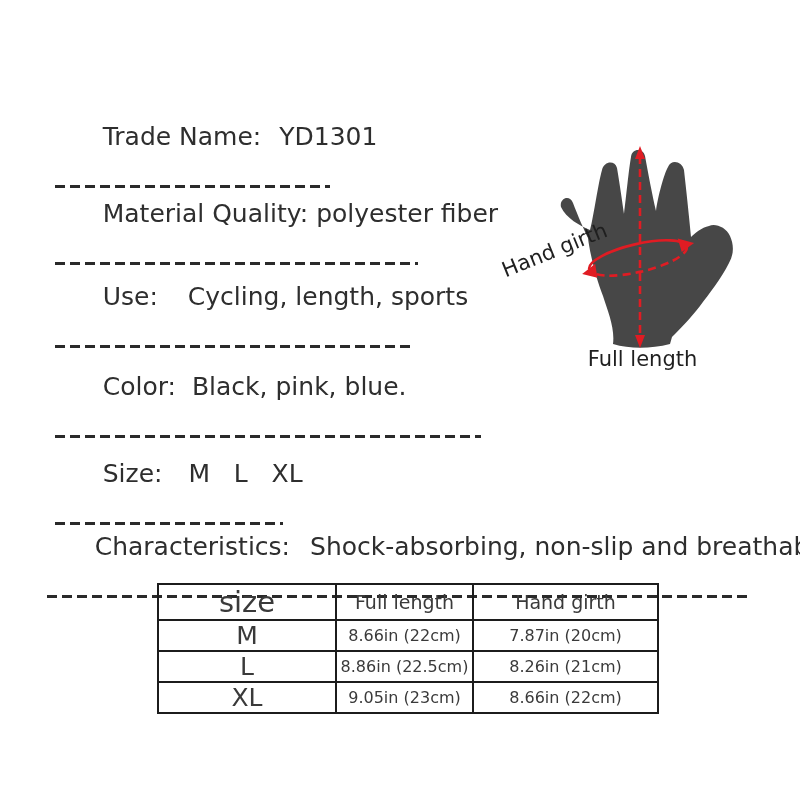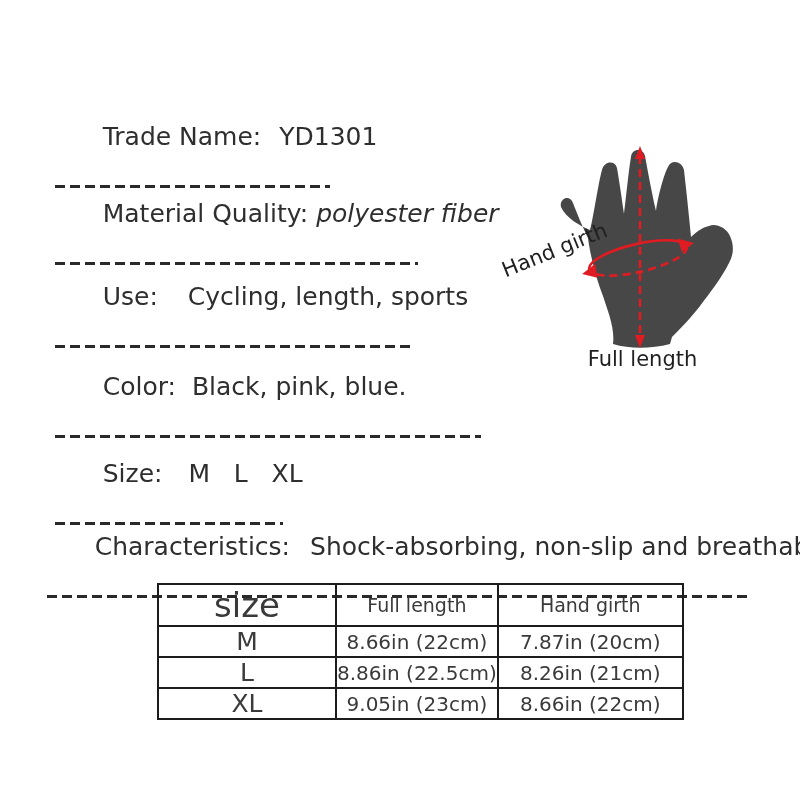--- a/index.html
+++ b/index.html
@@ -13,21 +13,21 @@
   }
   
   .spec{position:absolute;}
   .spec-text{font-size:25px;line-height:30px;white-space:pre;color:#2e2e2e;}
   .spec-value{display:inline-block;}
   .dash{
     margin-top:3px;height:3px;
     background:repeating-linear-gradient(90deg,#2a2a2a 0 10px,transparent 10px 15px);
   }
   .l1{left:55px;top:92px;}  .l1 .dash{width:275px;} .l1 .spec-value{margin-left:18px;}
-  .l2{left:55px;top:169px;} .l2 .dash{width:363px;} .l2 .spec-value{margin-left:8px;font-style:italic;}
+  .l2{left:55px;top:169px;} .l2 .dash{width:363px;} .l2 .spec-value{margin-left:8px;}
   .l3{left:55px;top:252px;} .l3 .dash{width:355px;} .l3 .spec-value{margin-left:30px;}
   .l4{left:55px;top:342px;} .l4 .dash{width:426px;} .l4 .spec-value{margin-left:16px;}
   .l5{left:55px;top:429px;} .l5 .dash{width:228px;} .l5 .spec-value{margin-left:26px;}
   .l6{left:47px;top:502px;} .l6 .dash{width:703px;} .l6 .spec-value{margin-left:20px;}
   
   .diagram-svg{position:absolute;left:540px;top:140px;width:240px;height:240px;}
   .hand-girth-label{
     position:absolute;left:503px;top:258px;
     font-size:21px;line-height:26px;color:#1f1f1f;
     transform:rotate(-22deg);transform-origin:left center;
@@ -44,24 +44,24 @@
     border-collapse:collapse;table-layout:fixed;
     color:#3a3a3a;
   }
   .size-table td,.size-table th{
     border:2px solid #1c1c1c;
     text-align:center;vertical-align:middle;
     padding:0;font-weight:normal;overflow:hidden;
   }
   .col-size{width:178px;} .col-fl{width:137px;} .col-hg{width:185px;}
   .row-head{height:36px;} .row-data{height:31px;}
-  .cell-size-head{font-size:34px;}
+  .cell-size-head{font-size:29px;}
   .cell-head{font-size:19px;}
   .cell-size{font-size:25px;}
-  .cell-m{font-size:20px;white-space:pre;border-radius:14px;}
+  .cell-m{font-size:16px;white-space:pre;border-radius:14px;}
 </style>
 </head>
 <body>
 
 <div class="canvas">
 
   <div class="spec l1">
     <div class="spec-text">
       <span class="spec-label">Trade Name:</span><span class="spec-value">YD1301</span>
     </div>

